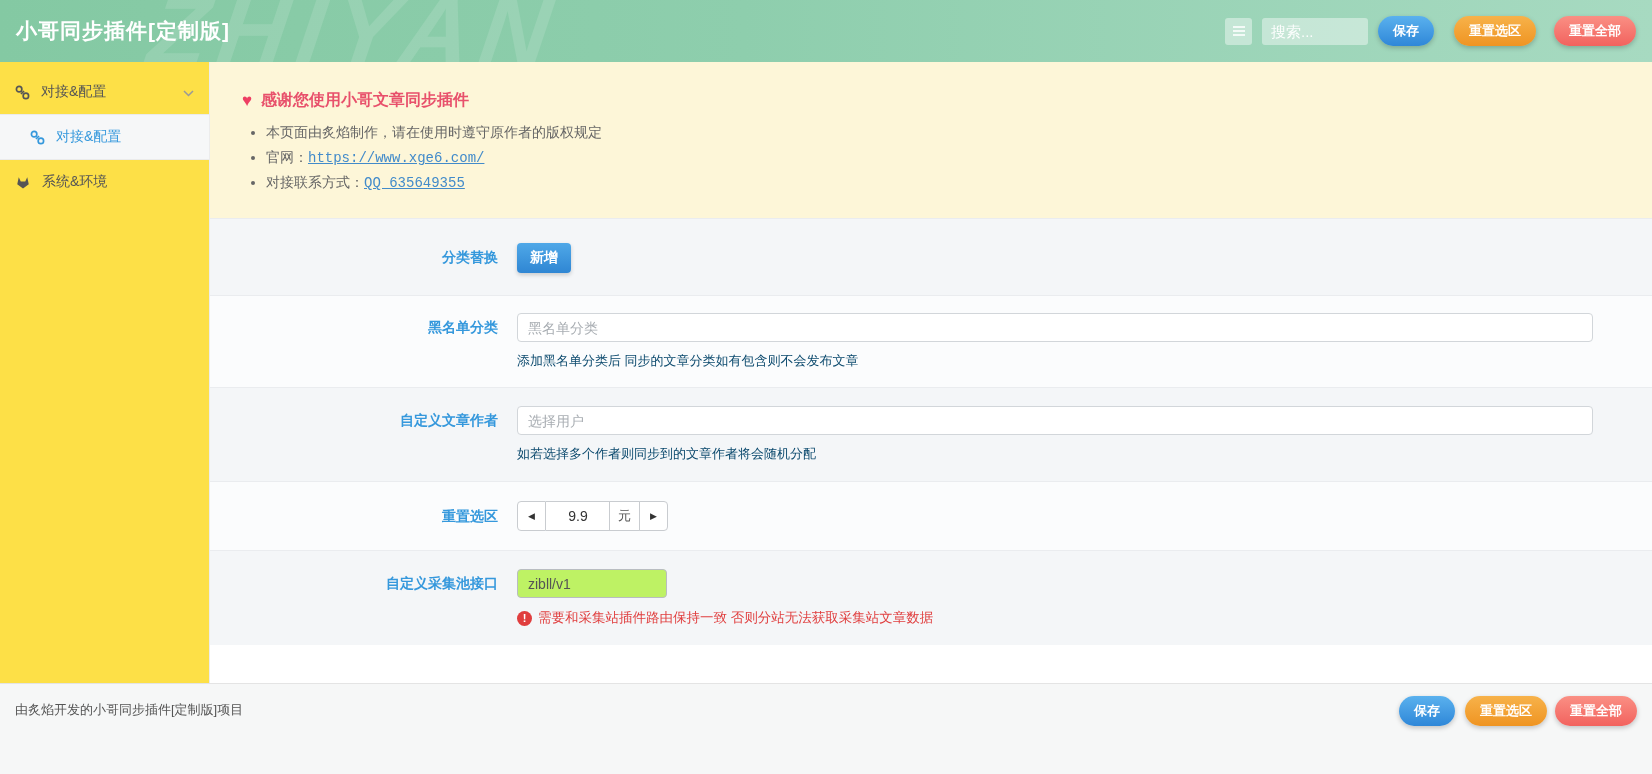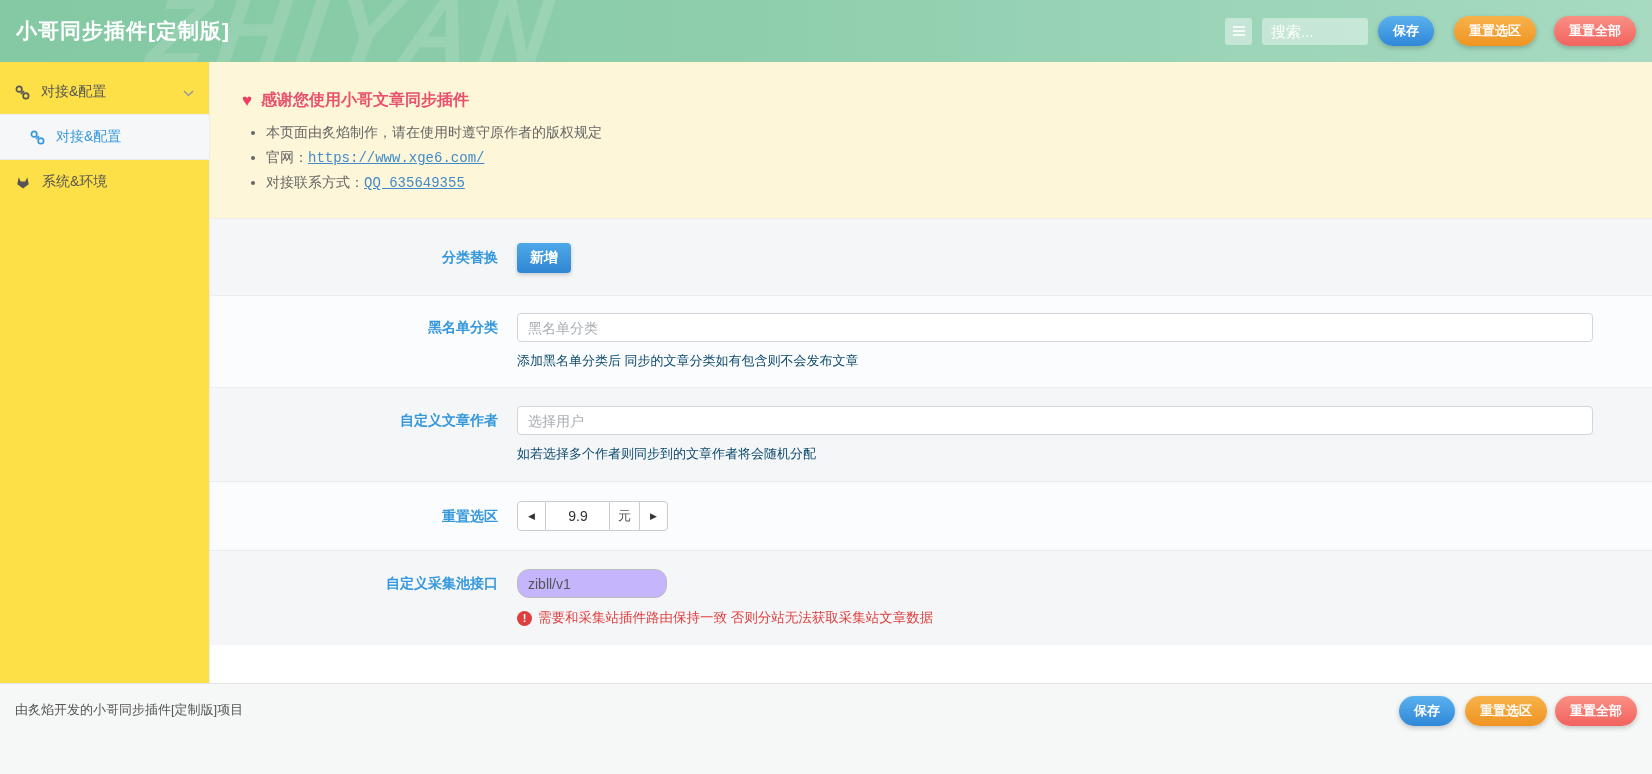--- a/index.html
+++ b/index.html
@@ -101,22 +101,22 @@
     align-items:center; justify-content:center; margin-left:-1px;
   }
   .stp-arrow { width:29px; font-size:9px; color:#333; cursor:pointer; }
   .stp-arrow.left  { border-radius:4px 0 0 4px; margin-left:0; }
   .stp-arrow.right { border-radius:0 4px 4px 0; }
   .stp-value { width:64px; border:none; border-top:1px solid #c9ccd0; border-bottom:1px solid #c9ccd0;
                height:30px; text-align:center; font-size:14px; color:#333; outline:none; font-family:inherit; }
   .stp-unit { width:31px; font-size:13px; color:#555; }
 
   .api-input {
-    width:150px; height:29px; background:#c4b5fd; border:1px solid #b9bdc1;
-    border-radius:12px; padding:0 10px; font-size:14px; color:#555; outline:none;
+    width:150px; height:29px; background:#bef264; border:1px solid #b9bdc1;
+    border-radius:4px; padding:0 10px; font-size:14px; color:#555; outline:none;
     font-family:inherit;
   }
   .warn-line { display:flex; align-items:center; gap:6px; margin-top:11px; }
   .warn-icon {
     width:15px; height:15px; border-radius:50%; background:#e03e3e; color:#fff;
     font-size:11px; font-weight:bold; display:inline-flex; align-items:center;
     justify-content:center; flex:none; line-height:1;
   }
   .warn-text { font-size:13.5px; color:#e03e3e; }
   .api-btn-row { margin-top:15px; }

